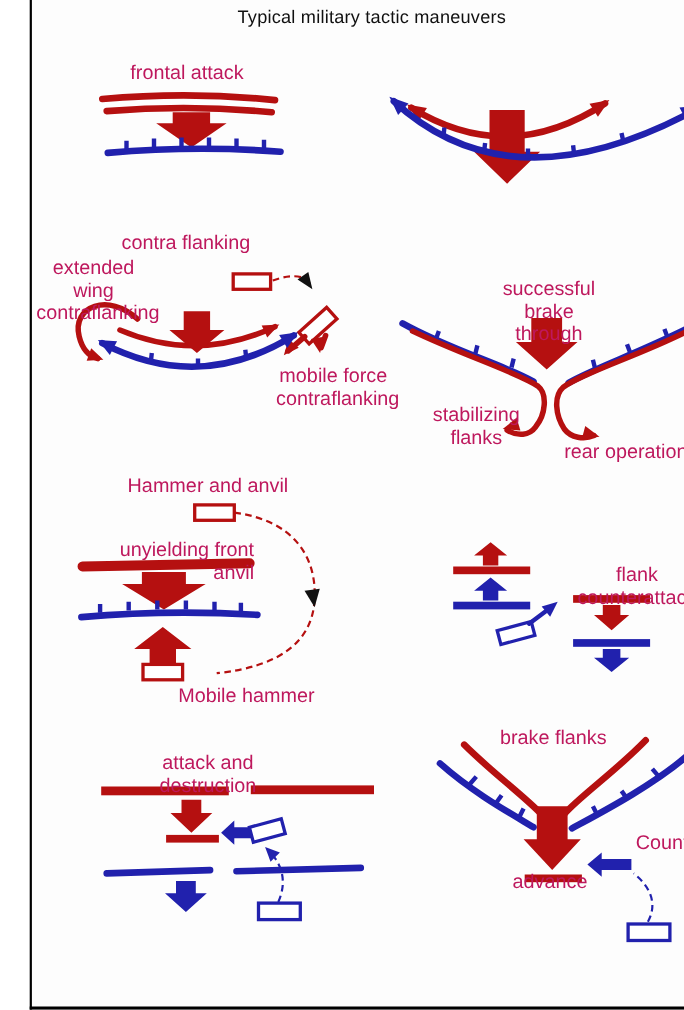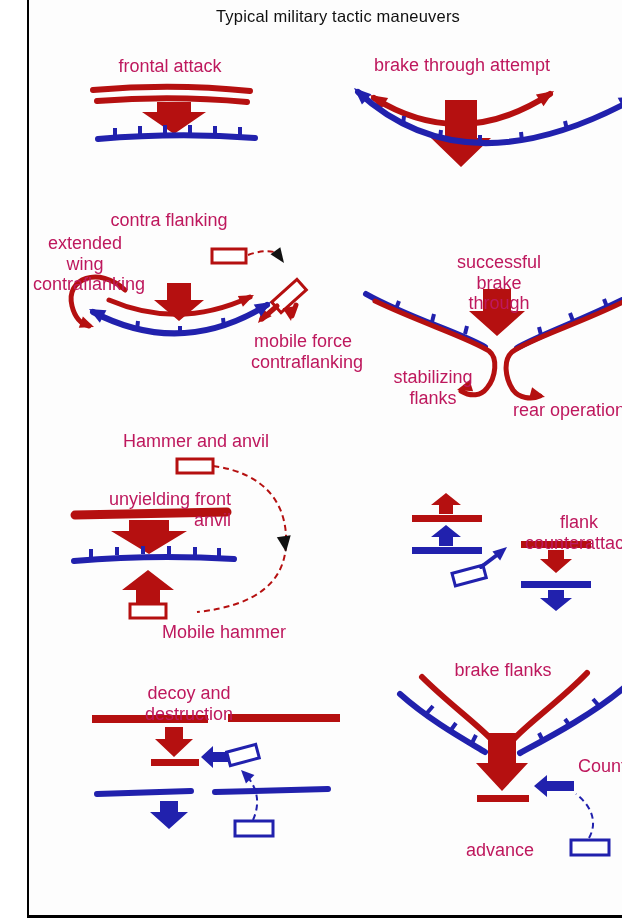--- a/index.html
+++ b/index.html
@@ -169,28 +169,27 @@
       <path class="bs" stroke-width="4" d="M570,706 l-6,-7 M541,726 l-5,-7 M514,741 l-4,-8"></path>
       <polygon class="rf" points="459,733 487,733 487,763 499,763 473,791 447,763 459,763"></polygon>
       <rect x="448" y="795" width="52" height="7" class="rf"></rect>
       <polygon class="bf" points="505,786 518,775 518,781 545,781 545,791 518,791 518,797"></polygon>
       <path class="dashb" stroke-width="2" d="M560,838 C 570,820 560,804 547,794"></path>
       <rect x="542" y="840" width="38" height="15" class="bs unit" stroke-width="3"></rect>
     </g>
   </svg>
 
   <div class="lbl" style="left:61px;top:56px;width:160px;">frontal attack</div>
-  <div class="lbl" style="left:343px;top:55px;width:180px;">brake through attempt</div>
   <div class="lbl" style="left:60px;top:210px;width:160px;">contra flanking</div>
   <div class="lbl" style="left:4px;top:233px;width:104px;">extended wing contraflanking</div>
   <div class="lbl" style="left:222px;top:331px;width:104px;">mobile force contraflanking</div>
   <div class="lbl" style="left:420px;top:252px;width:100px;">successful brake through</div>
   <div class="lbl" style="left:346px;top:367px;width:116px;">stabilizing flanks</div>
   <div class="lbl" style="left:482px;top:400px;width:116px;">rear operation</div>
-  <div class="lbl" style="left:80px;top:431px;width:160px;text-align:right;">Hammer and anvil</div>
+  <div class="lbl" style="left:80px;top:431px;width:160px;">Hammer and anvil</div>
   <div class="lbl" style="left:42px;top:489px;width:160px;text-align:right;">unyielding front anvil</div>
   <div class="lbl" style="left:125px;top:622px;width:140px;">Mobile hammer</div>
   <div class="lbl" style="left:478px;top:512px;width:144px;">flank counterattack</div>
-  <div class="lbl" style="left:80px;top:683px;width:160px;">decoy and destruction</div>
+  <div class="lbl" style="left:80px;top:683px;width:160px;">attack and destruction</div>
   <div class="lbl" style="left:414px;top:660px;width:120px;">brake flanks</div>
-  <div class="lbl" style="left:411px;top:840px;width:120px;">advance</div>
+  <div class="lbl" style="left:411px;top:791px;width:120px;">advance</div>
   <div class="lbl nowrap" style="left:549px;top:756px;">Counterattack</div>
 </div>
 
 </body></html>

